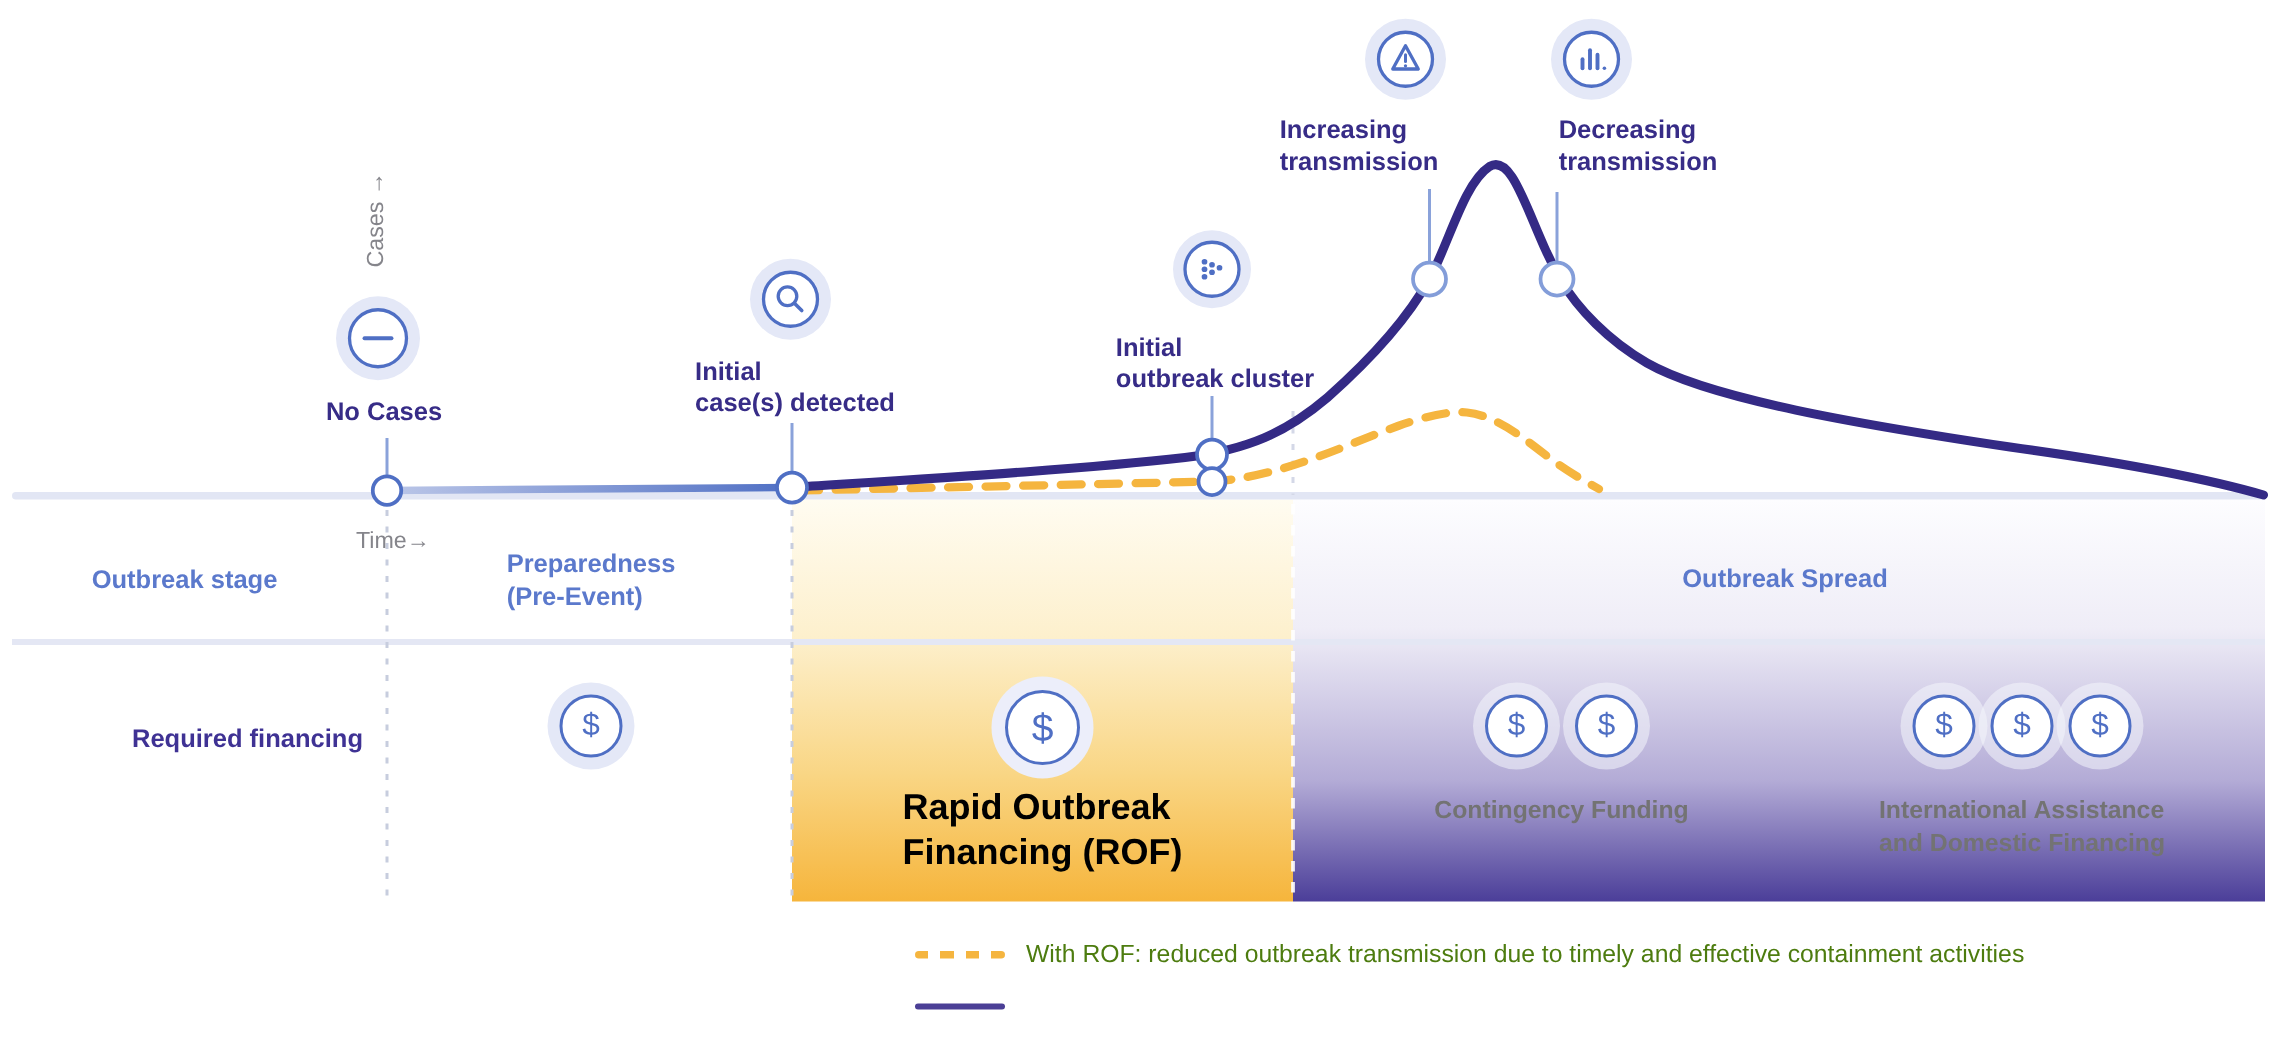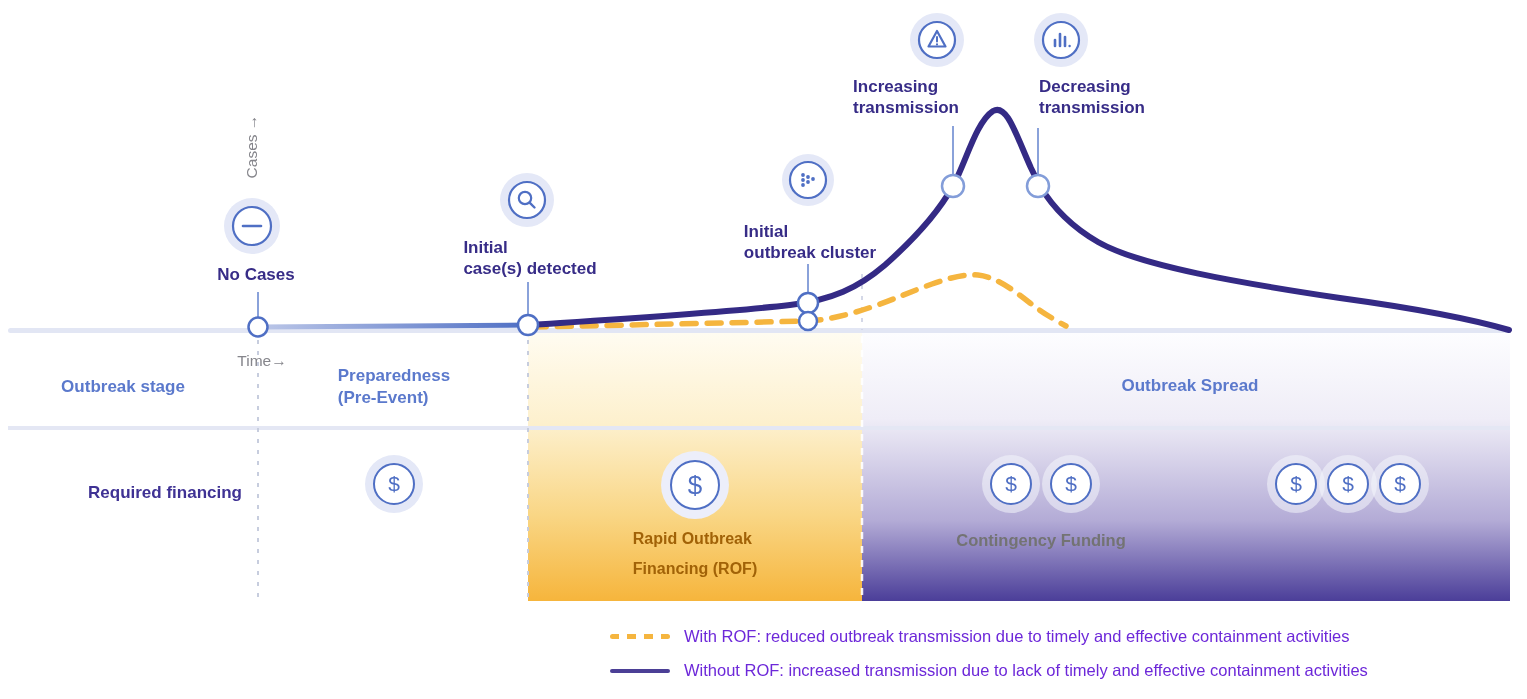--- a/index.html
+++ b/index.html
@@ -13,23 +13,23 @@
     background:linear-gradient(180deg,#fffcf1 0%,#fdf0cd 34%,#f9d685 68%,#f6b53c 100%);}
   .band-purple{left:862px;width:648px;
     background:linear-gradient(180deg,#fdfdff 0%,#efedf7 32%,#b3abd6 70%,#4b3e99 100%);}
 
   
   .lbl{position:absolute;transform:translateX(-50%);text-align:left;white-space:nowrap;}
   .ms{font-size:17px;line-height:21px;font-weight:700;color:#372c87;}
   .stage-l{font-size:17px;line-height:22px;font-weight:700;color:#5b79cc;}
   .fin-l{font-size:17px;line-height:22px;font-weight:700;color:#43369b;}
   .fin-white{font-size:16.5px;line-height:22px;font-weight:700;color:#737373;}
-  .rof{font-size:16px;line-height:30px;font-weight:800;color:#a16207;}
+  .rof{font-size:24px;line-height:30px;font-weight:800;color:#000000;}
   .axis-t{font-size:15.5px;color:#85858b;font-weight:400;}
-  .legend-t{position:absolute;font-size:16.5px;color:#6d28d9;white-space:nowrap;}
+  .legend-t{position:absolute;font-size:16.5px;color:#4d7c0f;white-space:nowrap;}
 
   
   .ms-icon{position:absolute;transform:translate(-50%,-50%);}
 
   
   .dollar{position:absolute;transform:translate(-50%,-50%);width:38px;height:38px;
     border-radius:50%;background:#fff;border:2.2px solid #4f6fc4;
     display:flex;align-items:center;justify-content:center;
     box-shadow:0 0 0 8px #e4e8f7;}
   .dollar .dollar-glyph{font-size:21px;color:#4f6fc4;font-weight:500;}
@@ -208,19 +208,22 @@
 
   <div class="dollar on-purple" style="left:1296px;top:484px;">
     <span class="dollar-glyph">$</span>
   </div>
   <div class="dollar on-purple" style="left:1348px;top:484px;">
     <span class="dollar-glyph">$</span>
   </div>
   <div class="dollar on-purple" style="left:1400px;top:484px;">
     <span class="dollar-glyph">$</span>
   </div>
+  <div class="lbl fin-white" style="left:1348px;top:529px;">
+    <div>International Assistance</div>
+    <div>and Domestic Financing</div>
+  </div>
 
   <div class="sw-dashed" style="left:610px;top:634px;"></div>
   <div class="legend-t" style="left:684px;top:627px;">With ROF: reduced outbreak transmission due to timely and effective containment activities</div>
   <div class="sw-solid" style="left:610px;top:669px;"></div>
-  <div class="legend-t" style="left:684px;top:661px;">Without ROF: increased transmission due to lack of timely and effective containment activities</div>
 
 </div>
 
 </body></html>

